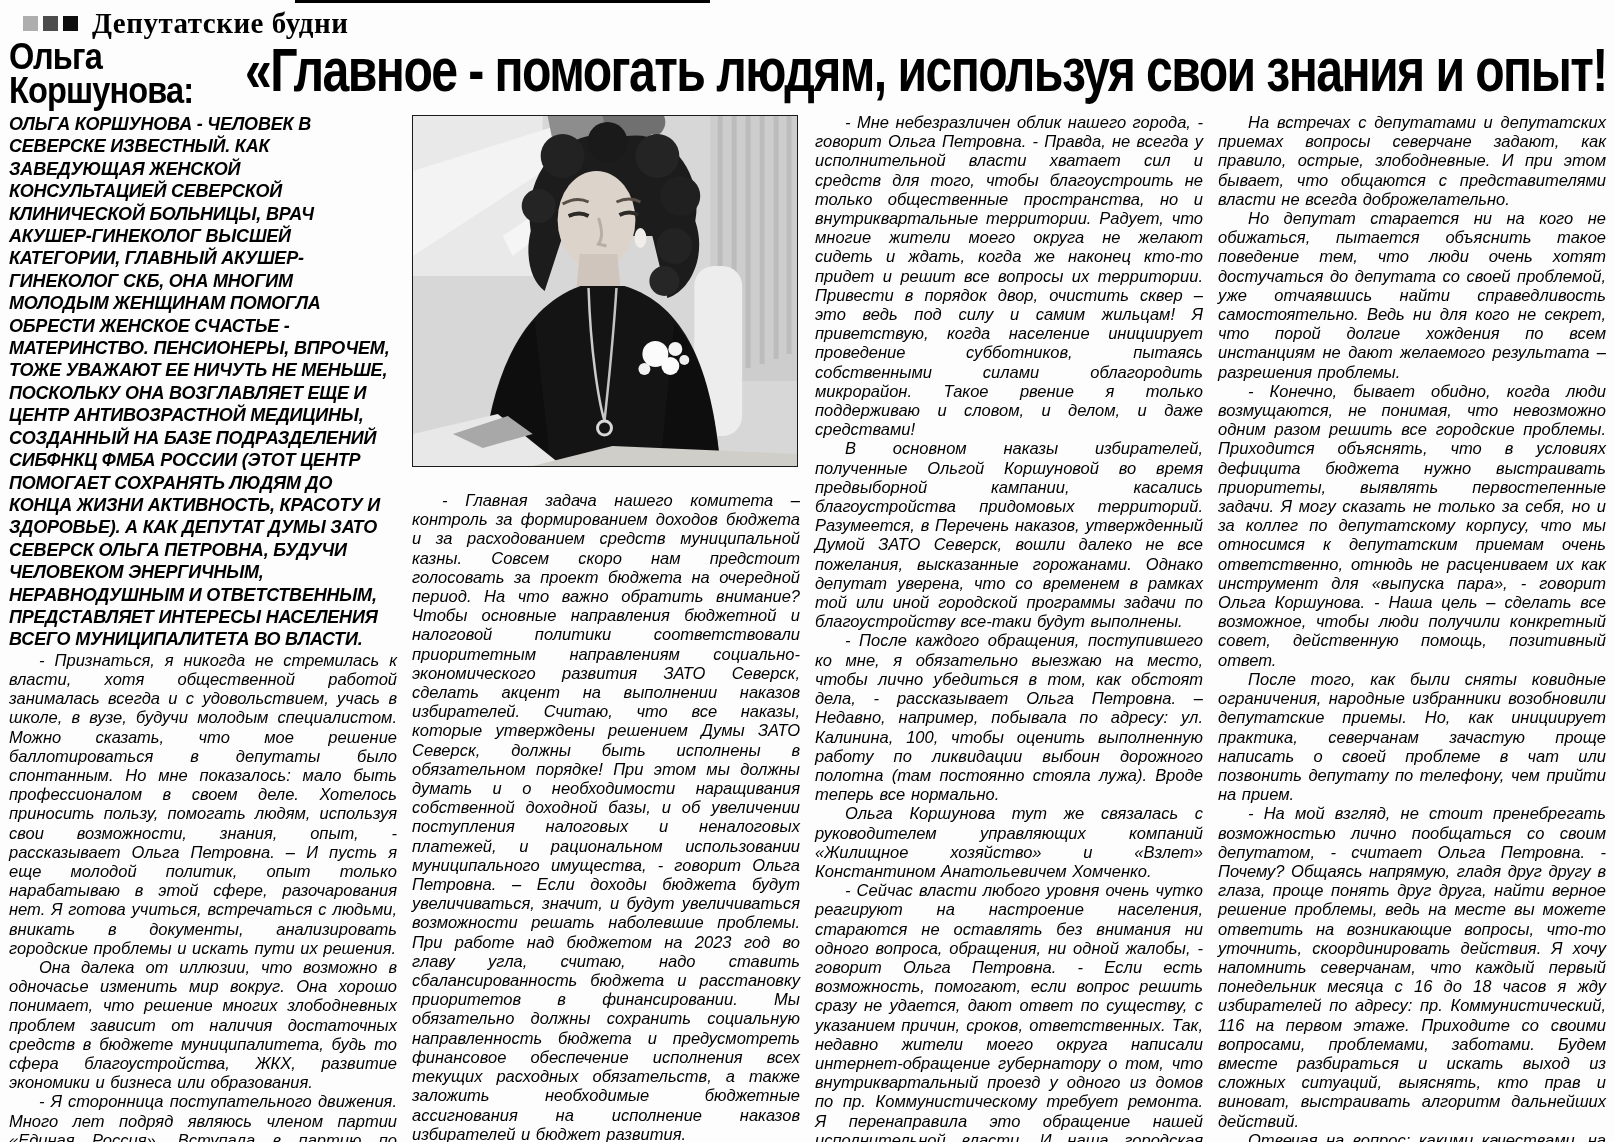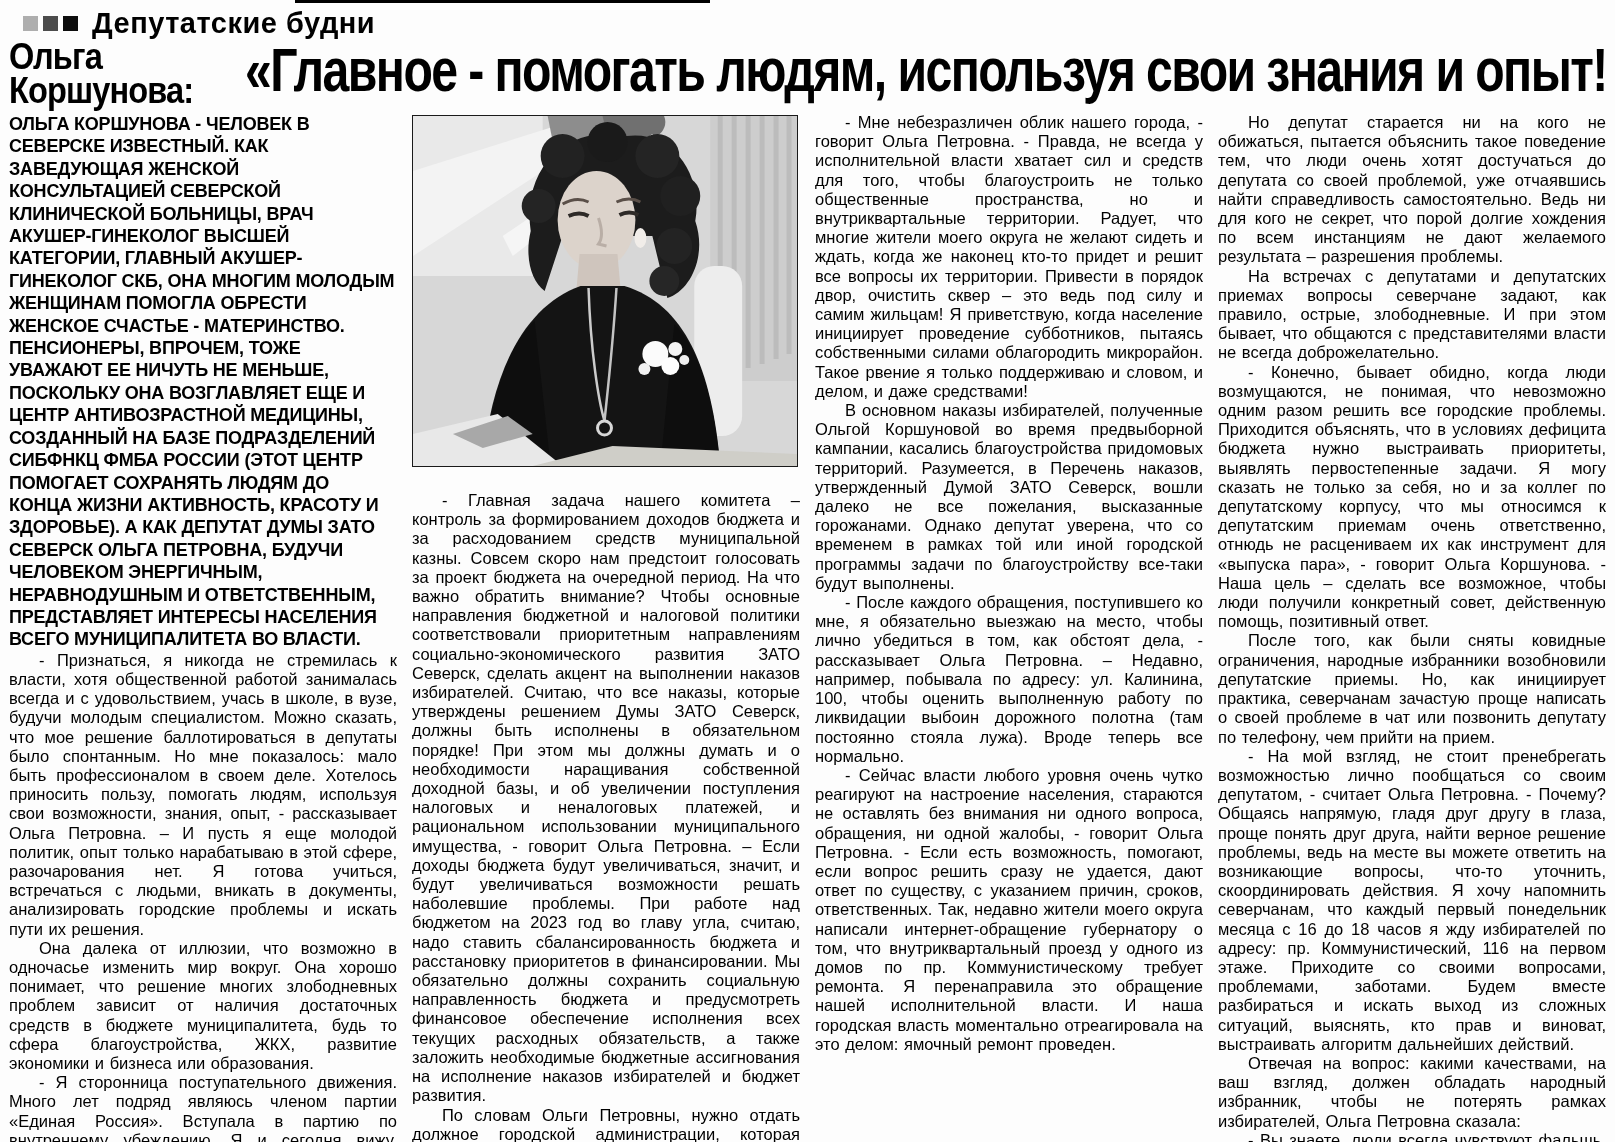--- a/index.html
+++ b/index.html
@@ -10,21 +10,21 @@
     background:#fdfdfd;
     color:#000;
     font-family:"Liberation Sans", sans-serif;
     box-sizing:border-box;
     padding:4px 9px 0 9px;
     overflow:hidden;
   }
   .scan-artifact{position:absolute;top:0;left:295px;width:415px;height:3px;background:#000;}
 
   
-  .kicker-row{display:flex;align-items:center;gap:14px;height:34px;margin-left:14px;margin-top:2px;}
+  .kicker-row{display:flex;align-items:center;gap:14px;height:34px;margin-left:14px;margin-top:2px;font-family:Liberation Serif, serif;}
   .kicker-squares{display:flex;gap:5px;align-items:center;}
   .sq{width:15px;height:15px;display:inline-block;}
   .kicker-title{font-size:29px;font-weight:bold;letter-spacing:.5px;}
 
   
   .head-row{display:flex;height:66px;margin-top:0;}
   .name-label{
     width:236px;flex:0 0 236px;
     font-weight:bold;font-size:37px;line-height:.92;
     transform:scaleX(.88);transform-origin:left bottom;
@@ -35,21 +35,21 @@
     font-weight:bold;font-size:61px;line-height:1;
   }
   .headline .squeeze{
     display:inline-block;transform:scaleX(.79);transform-origin:left bottom;
     letter-spacing:-2px;
   }
 
   
   .cols{display:flex;gap:15px;margin-top:7px;}
   .col{width:388px;flex:0 0 388px;}
-  p.para{margin:0;font-size:16.5px;line-height:19.2px;text-align:justify;text-indent:30px;word-spacing:1px;}
+  p.para{margin:0;font-size:16.5px;line-height:19.2px;text-align:justify;text-indent:30px;word-spacing:1px;font-style:italic;}
   p.lead{
     font-weight:bold;font-size:18px;line-height:22.4px;
     text-align:left;text-indent:0;word-spacing:0;
     letter-spacing:-.2px;
   }
   .photo-frame{
     border:1px solid #1a1a1a;background:#d9d9d9;
     width:386px;height:352px;box-sizing:border-box;
     margin:2px 0 24px 0;
   }
@@ -134,27 +134,28 @@
       <div>
           <p class="para body">- Главная задача нашего комитета – контроль за формированием доходов бюджета и за расходованием средств муниципальной казны. Совсем скоро нам предстоит голосовать за проект бюджета на очередной период. На что важно обратить внимание? Чтобы основные направления бюджетной и налоговой политики соответствовали приоритетным направлениям социально-экономического развития ЗАТО Северск, сделать акцент на выполнении наказов избирателей. Считаю, что все наказы, которые утверждены решением Думы ЗАТО Северск, должны быть исполнены в обязательном порядке! При этом мы должны думать и о необходимости наращивания собственной доходной базы, и об увеличении поступления налоговых и неналоговых платежей, и рациональном использовании муниципального имущества, - говорит Ольга Петровна. – Если доходы бюджета будут увеличиваться, значит, и будут увеличиваться возможности решать наболевшие проблемы. При работе над бюджетом на 2023 год во главу угла, считаю, надо ставить сбалансированность бюджета и расстановку приоритетов в финансировании. Мы обязательно должны сохранить социальную направленность бюджета и предусмотреть финансовое обеспечение исполнения всех текущих расходных обязательств, а также заложить необходимые бюджетные ассигнования на исполнение наказов избирателей и бюджет развития.</p>
           <p class="para body">По словам Ольги Петровны, нужно отдать должное городской администрации, которая приоритетным направлением считает приведение северских дорог в нормативное состояние, благоустройство общественных пространств. Разумеется, депутат поддерживает такую позицию и голосует за софинансирование федеральных проектов.</p>
         </div>
     </div>
 
     <div class="col">
         <p class="para body">- Мне небезразличен облик нашего города, - говорит Ольга Петровна. - Правда, не всегда у исполнительной власти хватает сил и средств для того, чтобы благоустроить не только общественные пространства, но и внутриквартальные территории. Радует, что многие жители моего округа не желают сидеть и ждать, когда же наконец кто-то придет и решит все вопросы их территории. Привести в порядок двор, очистить сквер – это ведь под силу и самим жильцам! Я приветствую, когда население инициирует проведение субботников, пытаясь собственными силами облагородить микрорайон. Такое рвение я только поддерживаю и словом, и делом, и даже средствами!</p>
         <p class="para body">В основном наказы избирателей, полученные Ольгой Коршуновой во время предвыборной кампании, касались благоустройства придомовых территорий. Разумеется, в Перечень наказов, утвержденный Думой ЗАТО Северск, вошли далеко не все пожелания, высказанные горожанами. Однако депутат уверена, что со временем в рамках той или иной городской программы задачи по благоустройству все-таки будут выполнены.</p>
         <p class="para body">- После каждого обращения, поступившего ко мне, я обязательно выезжаю на место, чтобы лично убедиться в том, как обстоят дела, - рассказывает Ольга Петровна. – Недавно, например, побывала по адресу: ул. Калинина, 100, чтобы оценить выполненную работу по ликвидации выбоин дорожного полотна (там постоянно стояла лужа). Вроде теперь все нормально.</p>
+        <p class="para body">Ольга Коршунова тут же связалась с руководителем управляющих компаний «Жилищное хозяйство» и «Взлет» Константином Анатольевичем Хомченко.</p>
         <p class="para body">- Сейчас власти любого уровня очень чутко реагируют на настроение населения, стараются не оставлять без внимания ни одного вопроса, обращения, ни одной жалобы, - говорит Ольга Петровна. - Если есть возможность, помогают, если вопрос решить сразу не удается, дают ответ по существу, с указанием причин, сроков, ответственных. Так, недавно жители моего округа написали интернет-обращение губернатору о том, что внутриквартальный проезд у одного из домов по пр. Коммунистическому требует ремонта. Я перенаправила это обращение нашей исполнительной власти. И наша городская власть моментально отреагировала на это делом: ямочный ремонт проведен.</p>
       </div>
 
     <div class="col">
       <div>
+          <p class="para body">На встречах с депутатами и депутатских приемах вопросы северчане задают, как правило, острые, злободневные. И при этом бывает, что общаются с представителями власти не всегда доброжелательно.</p>
           <p class="para body">Но депутат старается ни на кого не обижаться, пытается объяснить такое поведение тем, что люди очень хотят достучаться до депутата со своей проблемой, уже отчаявшись найти справедливость самостоятельно. Ведь ни для кого не секрет, что порой долгие хождения по всем инстанциям не дают желаемого результата – разрешения проблемы.</p>
-          <p class="para body">На встречах с депутатами и депутатских приемах вопросы северчане задают, как правило, острые, злободневные. И при этом бывает, что общаются с представителями власти не всегда доброжелательно.</p>
           <p class="para body">- Конечно, бывает обидно, когда люди возмущаются, не понимая, что невозможно одним разом решить все городские проблемы. Приходится объяснять, что в условиях дефицита бюджета нужно выстраивать приоритеты, выявлять первостепенные задачи. Я могу сказать не только за себя, но и за коллег по депутатскому корпусу, что мы относимся к депутатским приемам очень ответственно, отнюдь не расцениваем их как инструмент для «выпуска пара», - говорит Ольга Коршунова. - Наша цель – сделать все возможное, чтобы люди получили конкретный совет, действенную помощь, позитивный ответ.</p>
           <p class="para body">После того, как были сняты ковидные ограничения, народные избранники возобновили депутатские приемы. Но, как инициирует практика, северчанам зачастую проще написать о своей проблеме в чат или позвонить депутату по телефону, чем прийти на прием.</p>
           <p class="para body">- На мой взгляд, не стоит пренебрегать возможностью лично пообщаться со своим депутатом, - считает Ольга Петровна. - Почему? Общаясь напрямую, гладя друг другу в глаза, проще понять друг друга, найти верное решение проблемы, ведь на месте вы можете ответить на возникающие вопросы, что-то уточнить, скоординировать действия. Я хочу напомнить северчанам, что каждый первый понедельник месяца с 16 до 18 часов я жду избирателей по адресу: пр. Коммунистический, 116 на первом этаже. Приходите со своими вопросами, проблемами, заботами. Будем вместе разбираться и искать выход из сложных ситуаций, выяснять, кто прав и виноват, выстраивать алгоритм дальнейших действий.</p>
           <p class="para body">Отвечая на вопрос: какими качествами, на ваш взгляд, должен обладать народный избранник, чтобы не потерять рамках избирателей, Ольга Петровна сказала:</p>
           <p class="para body">- Вы знаете, люди всегда чувствуют фальшь. Нужно быть честным, не давать напрасных обещаний, действовать по совести, а не корысти ради. Если можешь – помогай, если обещаешь – делай, добивайся, держи слово!</p>
         </div>
 
     </div>
   </div>
 </div>

